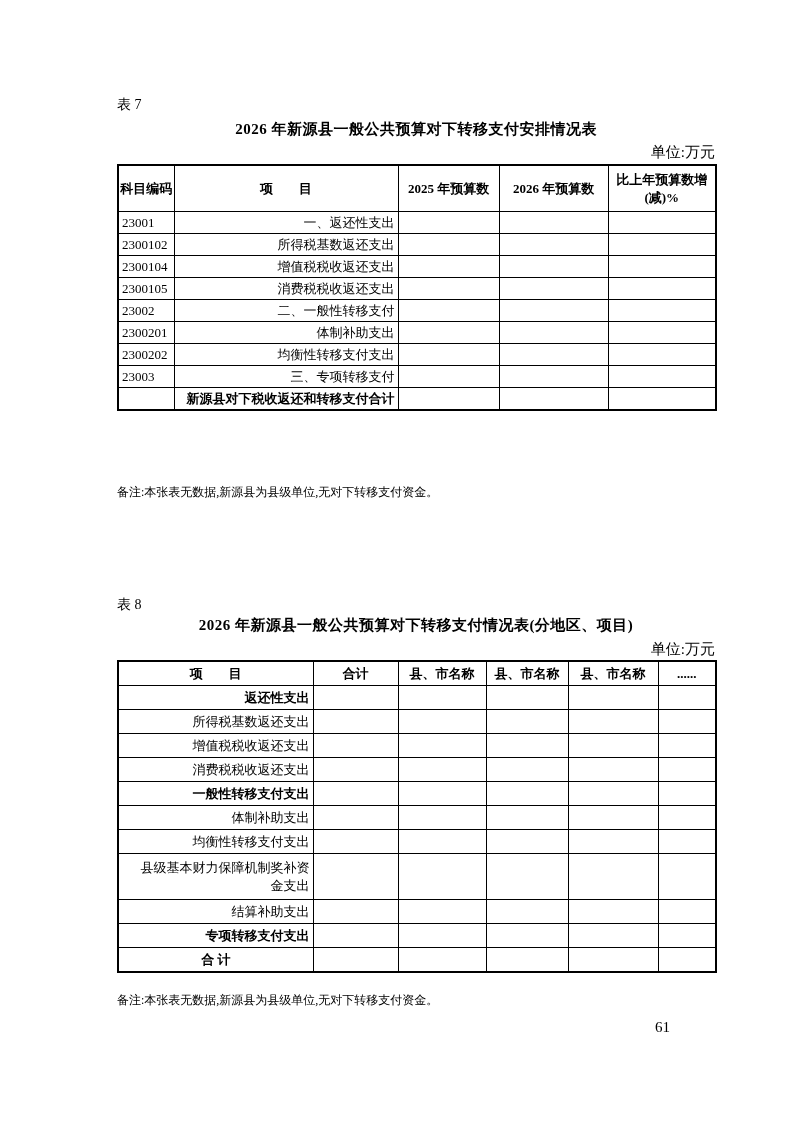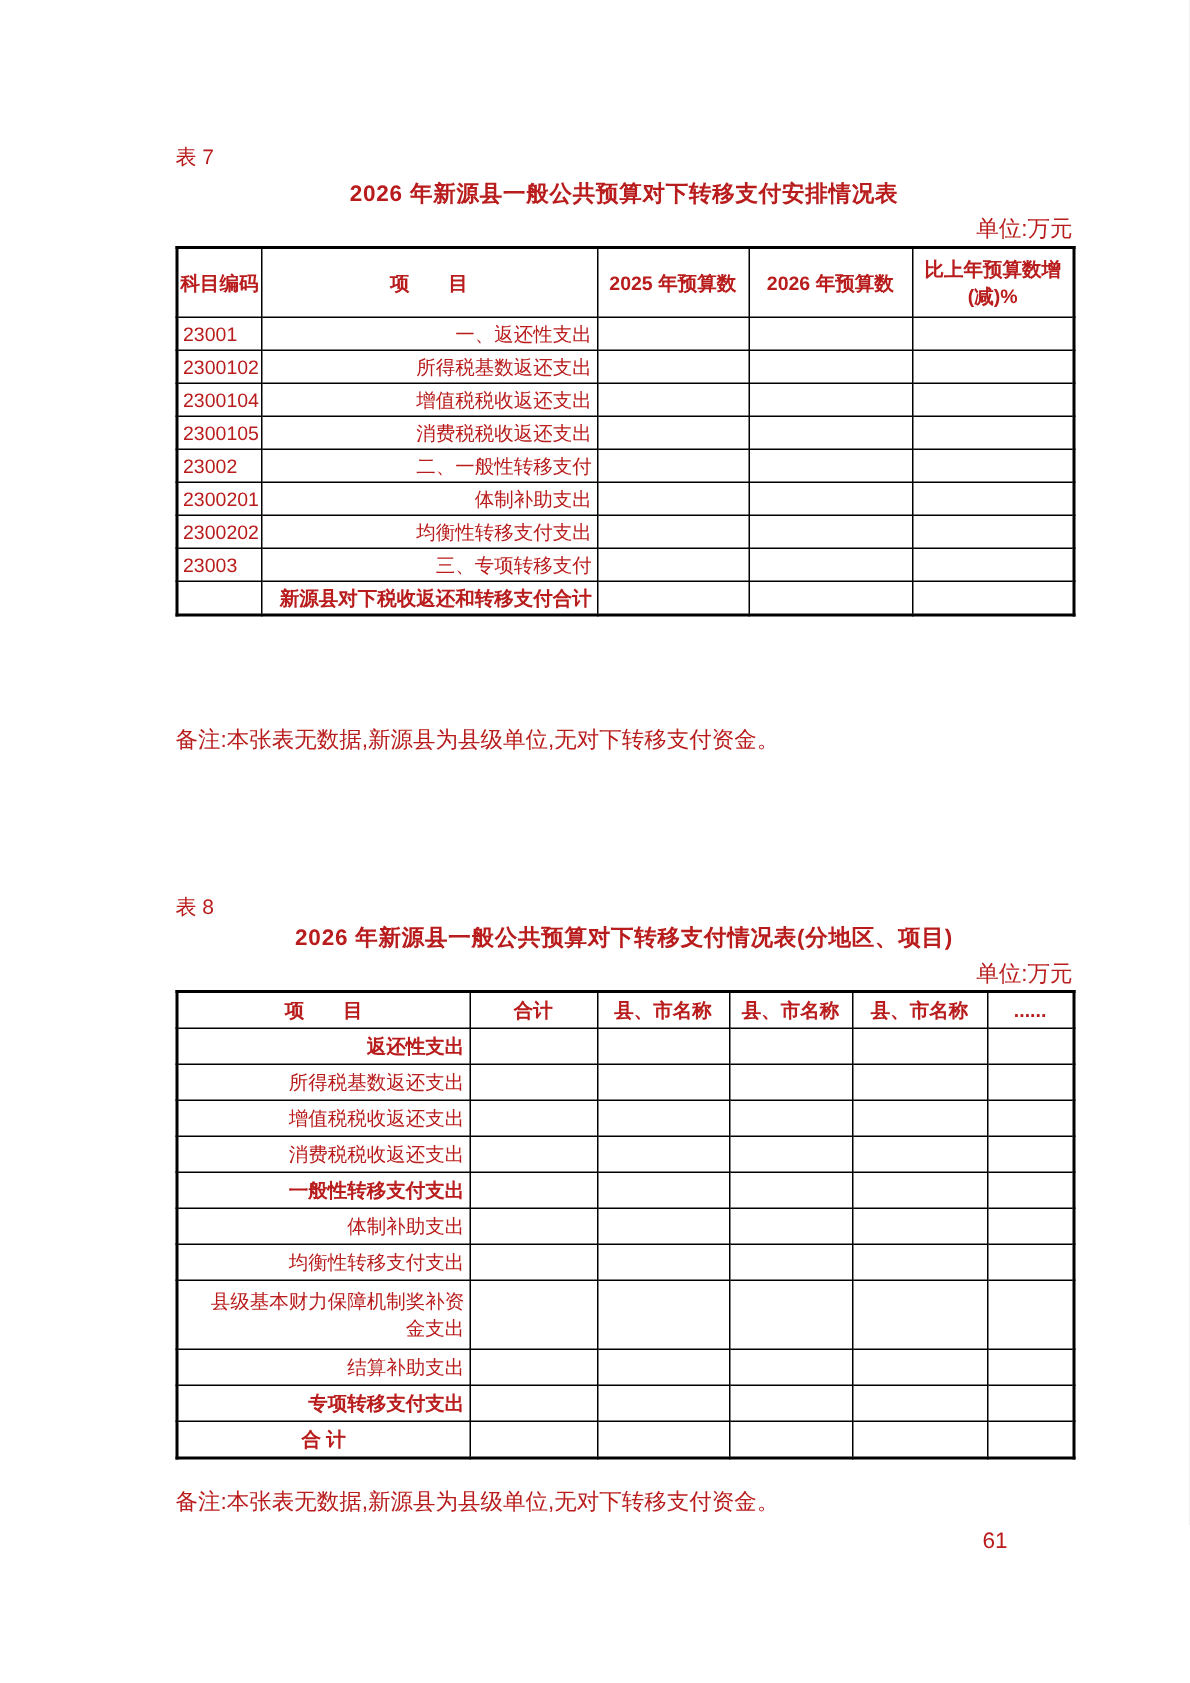--- a/index.html
+++ b/index.html
@@ -1,32 +1,32 @@
 <!DOCTYPE html>
 <html><head>
 <meta charset="utf-8">
 <style>
   html,body { margin:0; padding:0; background:#e8e8e8; }
   .page {
     position:relative;
     width:793px; height:1122px;
     background:#ffffff;
     margin:0 auto;
-    font-family:Liberation Sans, sans-serif;
-    color:#b91c1c;
+    font-family:Liberation Serif, serif;
+    color:#000000;
     overflow:hidden;
   }
   .abs { position:absolute; }
   .content-left { left:117px; }
   .content { width:598px; }
 
   .tbl-label { font-size:14px; }
   .tbl-title { font-size:15px; font-weight:bold; text-align:center; letter-spacing:0.5px; }
   .tbl-unit  { font-size:15px; text-align:right; }
-  .tbl-note  { font-size:15px; }
+  .tbl-note  { font-size:12px; }
 
   table.budget {
     border-collapse:collapse;
     table-layout:fixed;
     width:598px;
     border:2px solid #000;
   }
   table.budget th, table.budget td {
     border:1px solid #000;
     font-size:13px;

